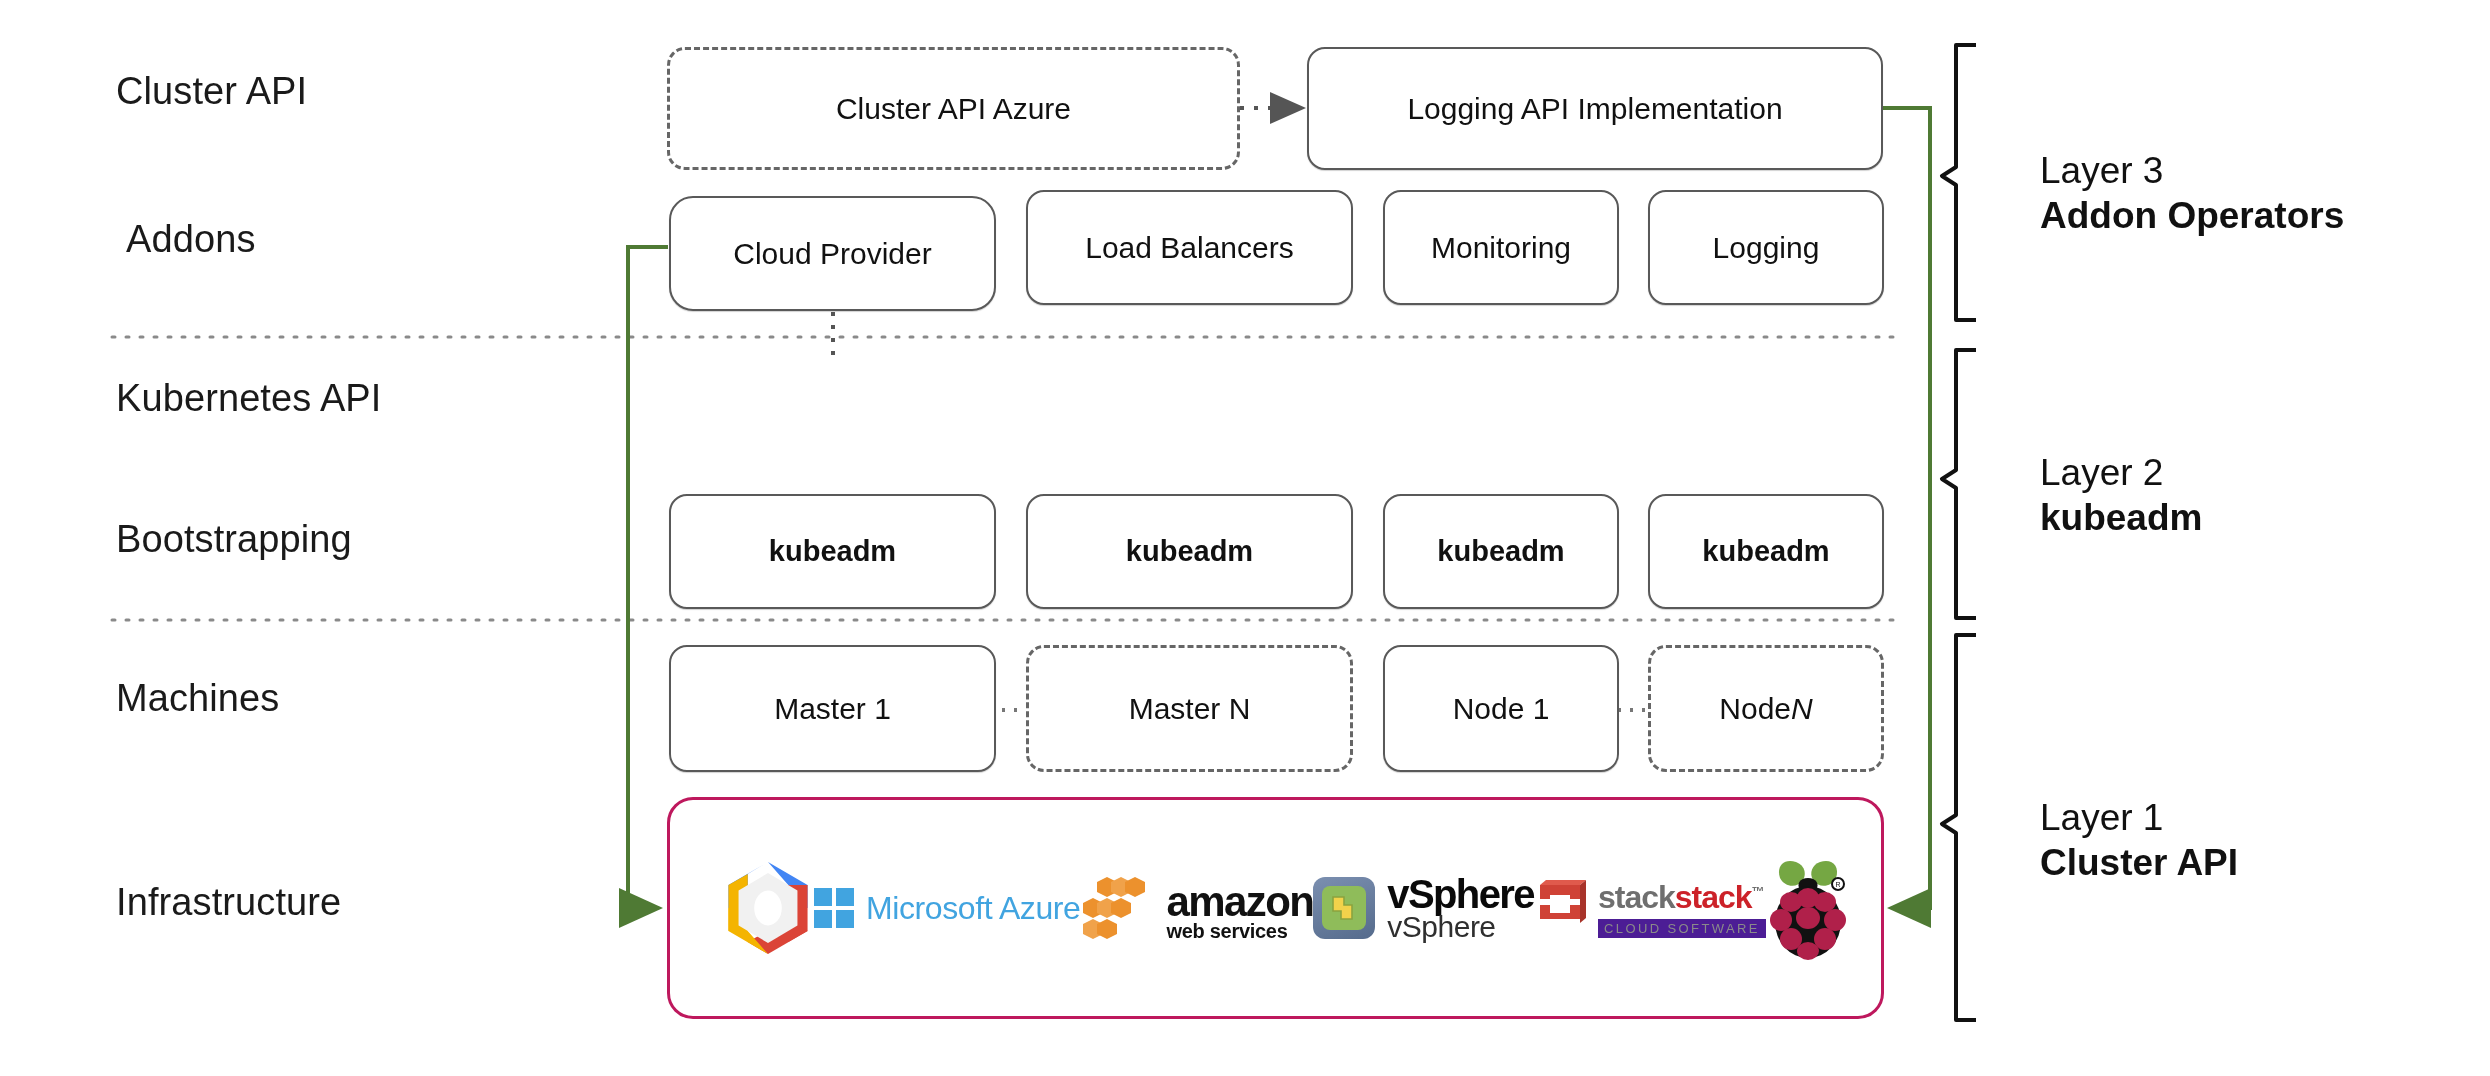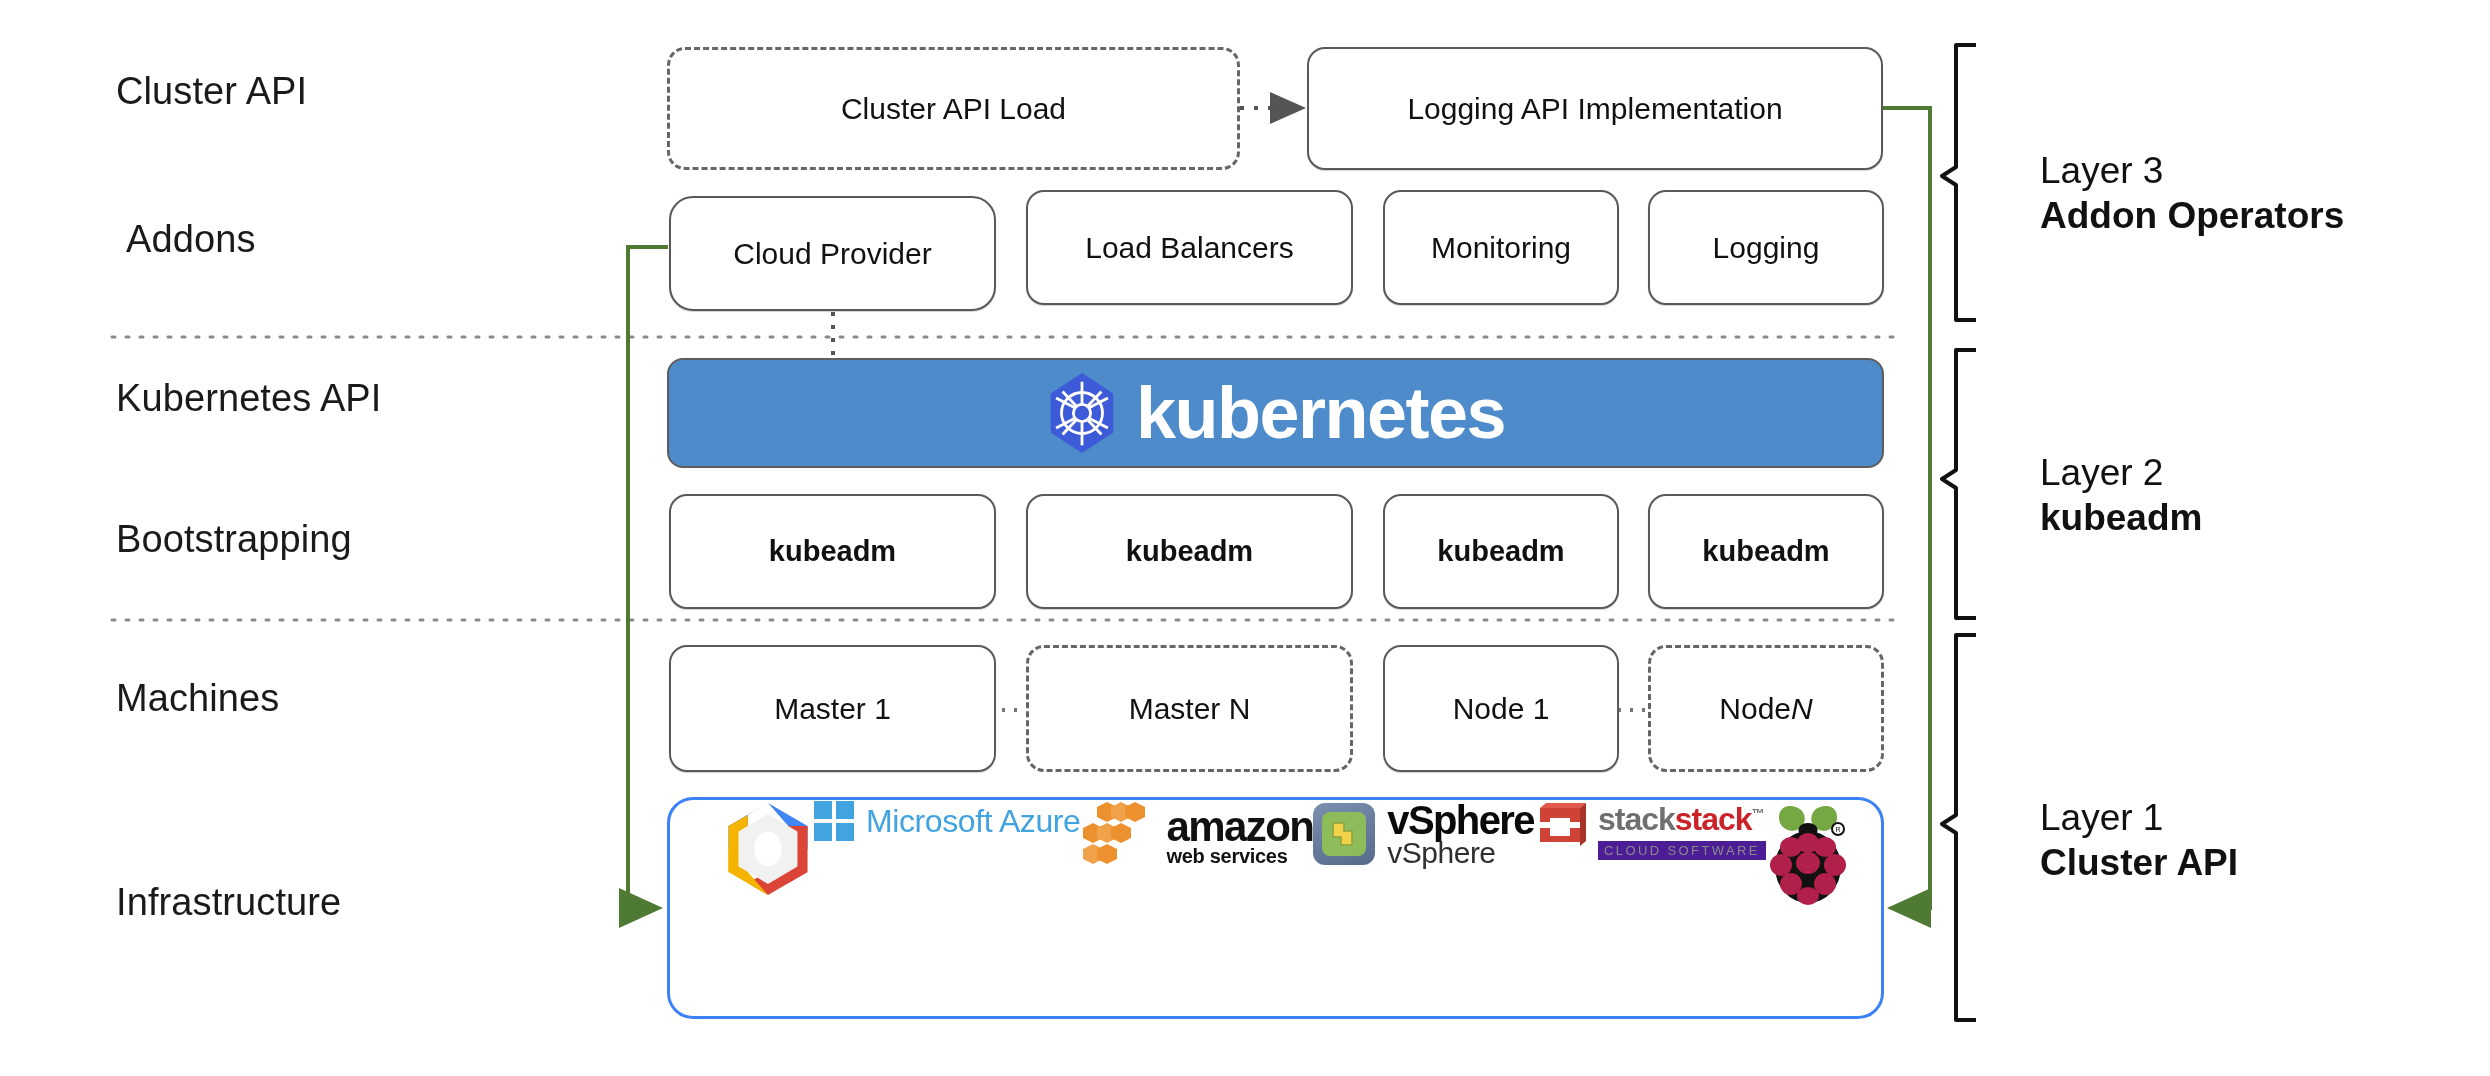--- a/index.html
+++ b/index.html
@@ -59,24 +59,24 @@
     font-weight: bold;
     letter-spacing: -1.5px;
     line-height: 1;
   }
   .k8s-logo { width: 72px; height: 82px; flex: none; }
 
   
   .infra-panel {
     position: absolute;
     background: #ffffff;
-    border: 3px solid #3b82f6;
+    border: 3px solid #be185d;
     border-radius: 26px;
     display: flex;
-    align-items: flex-start;
+    align-items: center;
     justify-content: space-between;
     padding: 1px 52px;
   }
   .logo-cell {
     display: flex;
     align-items: center;
     justify-content: center;
     flex: none;
   }
 
@@ -181,60 +181,40 @@
   </svg>
 
   <div class="row-label" style="left:116px; top:70px;">Cluster API</div>
   <div class="row-label" style="left:126px; top:218px;">Addons</div>
   <div class="row-label" style="left:116px; top:377px;">Kubernetes API</div>
   <div class="row-label" style="left:116px; top:518px;">Bootstrapping</div>
   <div class="row-label" style="left:116px; top:677px;">Machines</div>
   <div class="row-label" style="left:116px; top:881px;">Infrastructure</div>
 
   <div class="node dashed" style="left:667px; top:47px; width:573px; height:123px;">
-    <span>Cluster API Load</span>
+    <span>Cluster API Azure</span>
   </div>
 
   <div class="node" style="left:1307px; top:47px; width:576px; height:123px;">
     <span>Logging API Implementation</span>
   </div>
 
   <div class="node" style="left:669px; top:196px; width:327px; height:115px;border-radius:24px;">
     <span>Cloud Provider</span>
   </div>
   <div class="node" style="left:1026px; top:190px; width:327px; height:115px;">
     <span>Load Balancers</span>
   </div>
   <div class="node" style="left:1383px; top:190px; width:236px; height:115px;">
     <span>Monitoring</span>
   </div>
   <div class="node" style="left:1648px; top:190px; width:236px; height:115px;">
     <span>Logging</span>
   </div>
 
-  <div class="k8s-banner" style="left:667px; top:358px; width:1217px; height:110px;">
-    <svg class="k8s-logo" viewBox="0 0 64 76">
-      <path d="M32 1 L61 20 L61 56 L32 75 L3 56 L3 20 Z" fill="#3d5bd8"></path>
-      <g fill="none" stroke="#ffffff" stroke-width="2.6">
-        <circle cx="32" cy="38" r="19"></circle>
-        <circle cx="32" cy="38" r="8"></circle>
-        <line x1="32" y1="9" x2="32" y2="30"></line>
-        <line x1="32" y1="46" x2="32" y2="68"></line>
-        <line x1="8" y1="24" x2="25" y2="33"></line>
-        <line x1="39" y1="43" x2="56" y2="52"></line>
-        <line x1="56" y1="24" x2="39" y2="33"></line>
-        <line x1="25" y1="43" x2="8" y2="52"></line>
-        <line x1="14" y1="58" x2="27" y2="44"></line>
-        <line x1="37" y1="32" x2="50" y2="18"></line>
-        <line x1="50" y1="58" x2="37" y2="44"></line>
-        <line x1="27" y1="32" x2="14" y2="18"></line>
-      </g>
-    </svg>
-    <span class="k8s-wordmark">kubernetes</span>
-  </div>
 
   <div class="node bold" style="left:669px; top:494px; width:327px; height:115px;">
     <span>kubeadm</span>
   </div>
   <div class="node bold" style="left:1026px; top:494px; width:327px; height:115px;">
     <span>kubeadm</span>
   </div>
   <div class="node bold" style="left:1383px; top:494px; width:236px; height:115px;">
     <span>kubeadm</span>
   </div>

